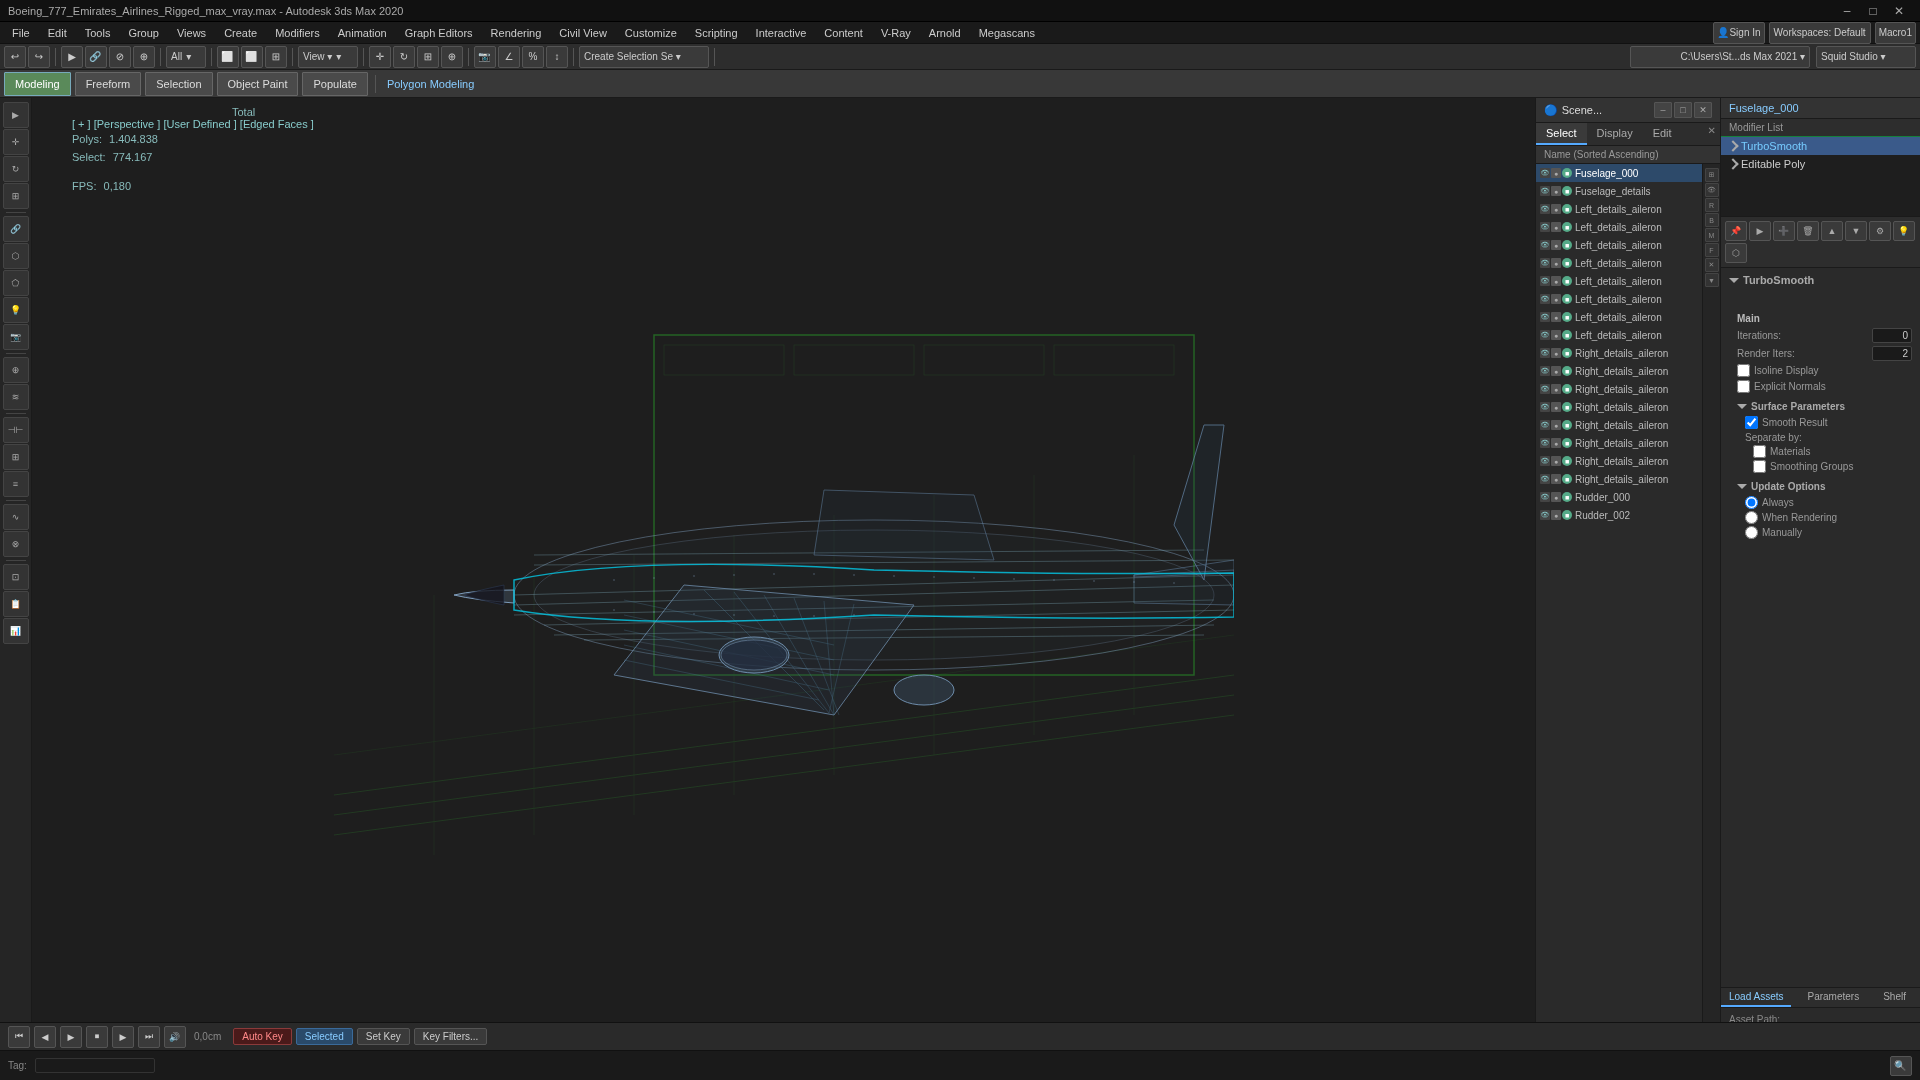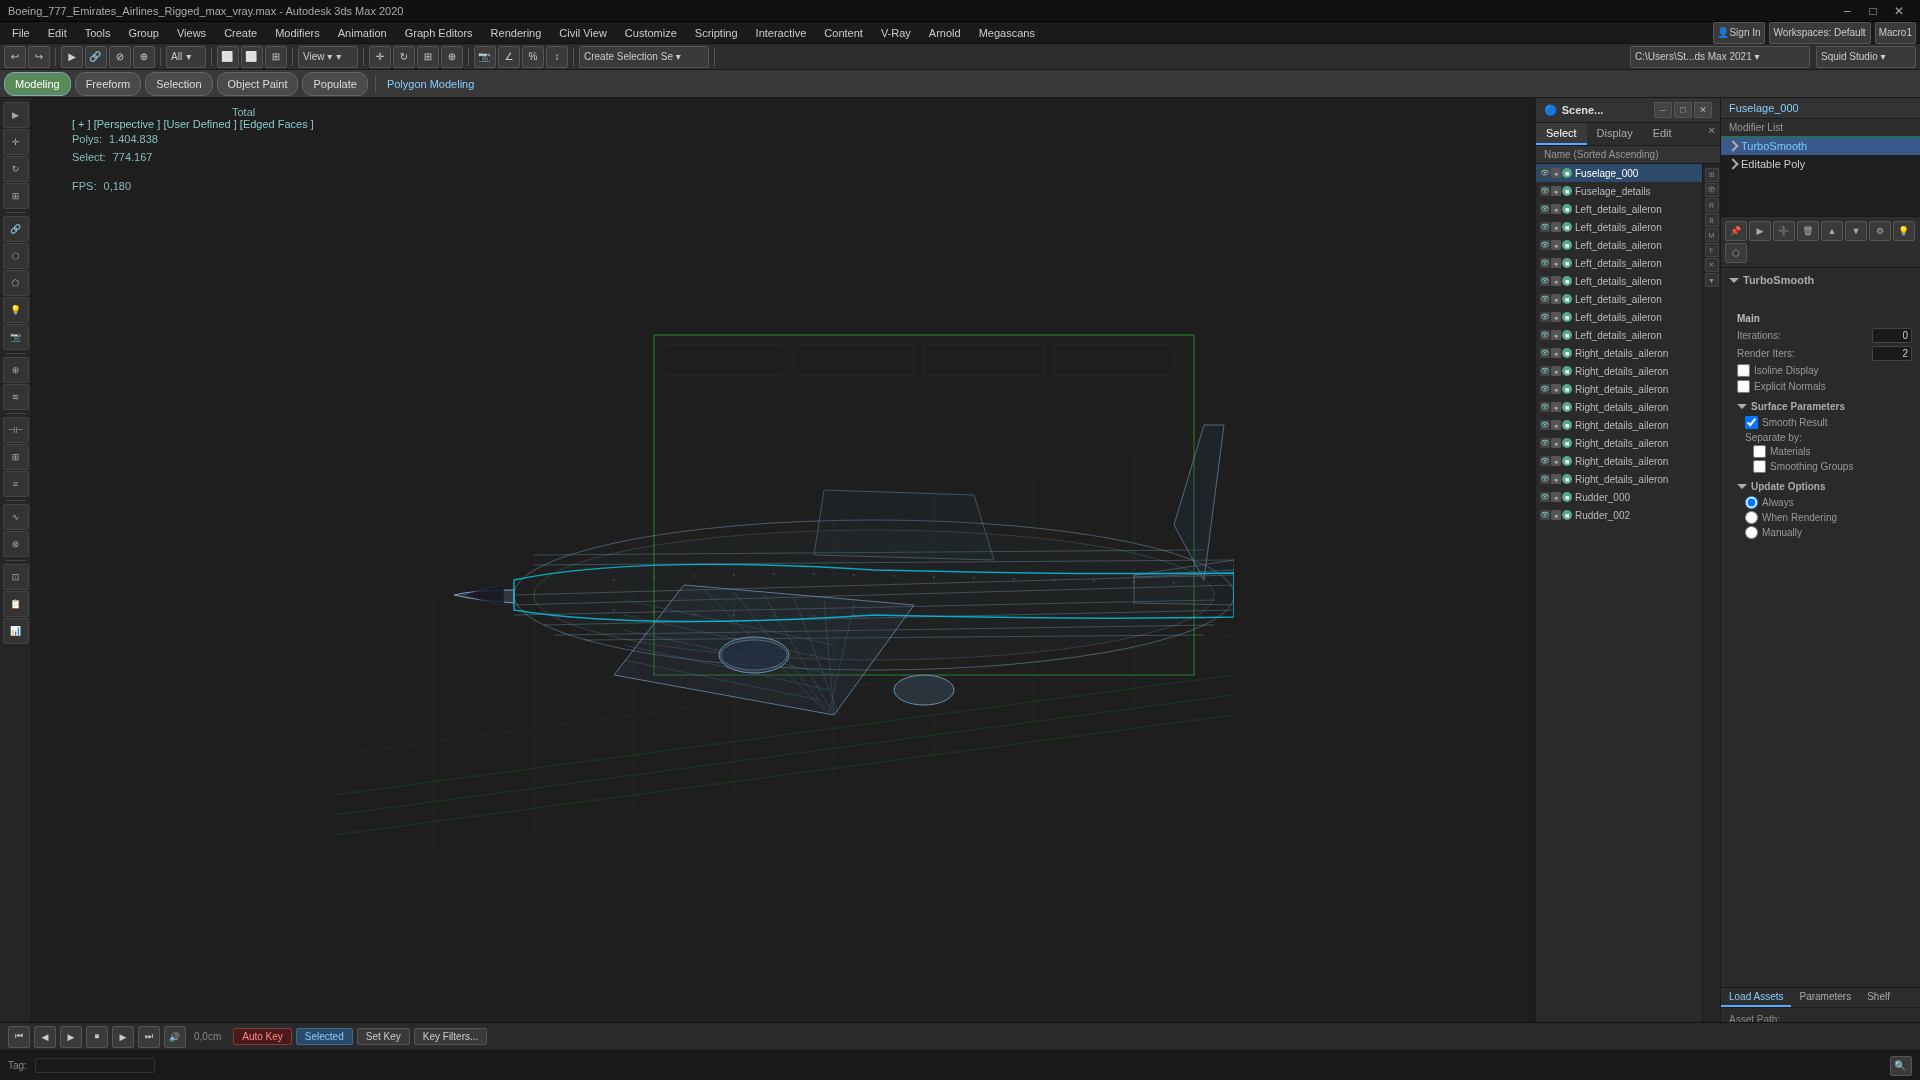--- a/index.html
+++ b/index.html
@@ -102,21 +102,21 @@
       gap: 4px;
     }
     .mode-btn {
       height: 24px;
       padding: 0 10px;
       background: #4a4a4a;
       border: 1px solid #666;
       color: #ddd;
       font-size: 11px;
       cursor: pointer;
-      border-radius: 10px;
+      border-radius: 1px;
     }
     .mode-btn.active {
       background: #5a8a5a;
       border-color: #7ab;
       color: #fff;
     }
 
     
     #main-layout {
       display: flex;
@@ -175,21 +175,21 @@
       background: #333;
       padding: 4px 8px;
       border-bottom: 1px solid #1a1a1a;
       display: flex;
       align-items: center;
       justify-content: space-between;
     }
     #scene-header .title {
       color: #ddd;
       font-size: 11px;
-      font-weight: bold;
+      font-weight: normal;
     }
     #scene-header .btns {
       display: flex;
       gap: 2px;
     }
     .hdr-btn {
       width: 18px;
       height: 16px;
       background: #444;
       border: 1px solid #555;
@@ -687,21 +687,21 @@
   <div class="tb-btn">📷</div>
   <div class="tb-btn">∠</div>
   <div class="tb-btn">%</div>
   <div class="tb-btn">↕</div>
   <div class="tb-sep"></div>
   <div class="tb-dropdown" style="min-width:130px;">
     <span>Create Selection Se ▾</span>
   </div>
   <div class="tb-sep"></div>
   <div style="flex:1;"></div>
-  <div class="tb-dropdown" style="min-width:180px;">
+  <div class="tb-dropdown" style="min-width:180px;justify-content:flex-end;">
     <span>C:\Users\St...ds Max 2021 ▾</span>
   </div>
   <div class="tb-dropdown" style="min-width:100px;margin-left:4px;">
     <span>Squid Studio ▾</span>
   </div>
 </div>
 
 <div id="toolbar2">
   <button class="mode-btn active">Modeling</button>
   <button class="mode-btn">Freeform</button>
@@ -1158,21 +1158,21 @@
             <span>When Rendering</span>
           </div>
           <div class="param-checkbox" style="margin-top:2px;">
             <input type="radio" name="update" style="">
             <span>Manually</span>
           </div>
         </div>
       </div>
     </div>
 
-    <div style="display:flex;gap:0;border-top:1px solid #1a1a1a;background:#2d2d2d;">
+    <div style="display:flex;gap:8px;border-top:1px solid #1a1a1a;background:#2d2d2d;">
       <div style="padding:3px 8px;font-size:10px;cursor:pointer;color:#8cf;border-bottom:2px solid #5af;">Load Assets</div>
       <div style="padding:3px 8px;font-size:10px;cursor:pointer;color:#aaa;">Parameters</div>
       <div style="padding:3px 8px;font-size:10px;cursor:pointer;color:#aaa;">Shelf</div>
     </div>
     <div id="rp-bottom">
       <div class="rp-bottom-label">Asset Path:</div>
       <div class="rp-bottom-content"></div>
       <div class="rp-bottom-label" style="margin-top:6px;">Loaded Houdini Digital Assets</div>
     </div>
   </div>

